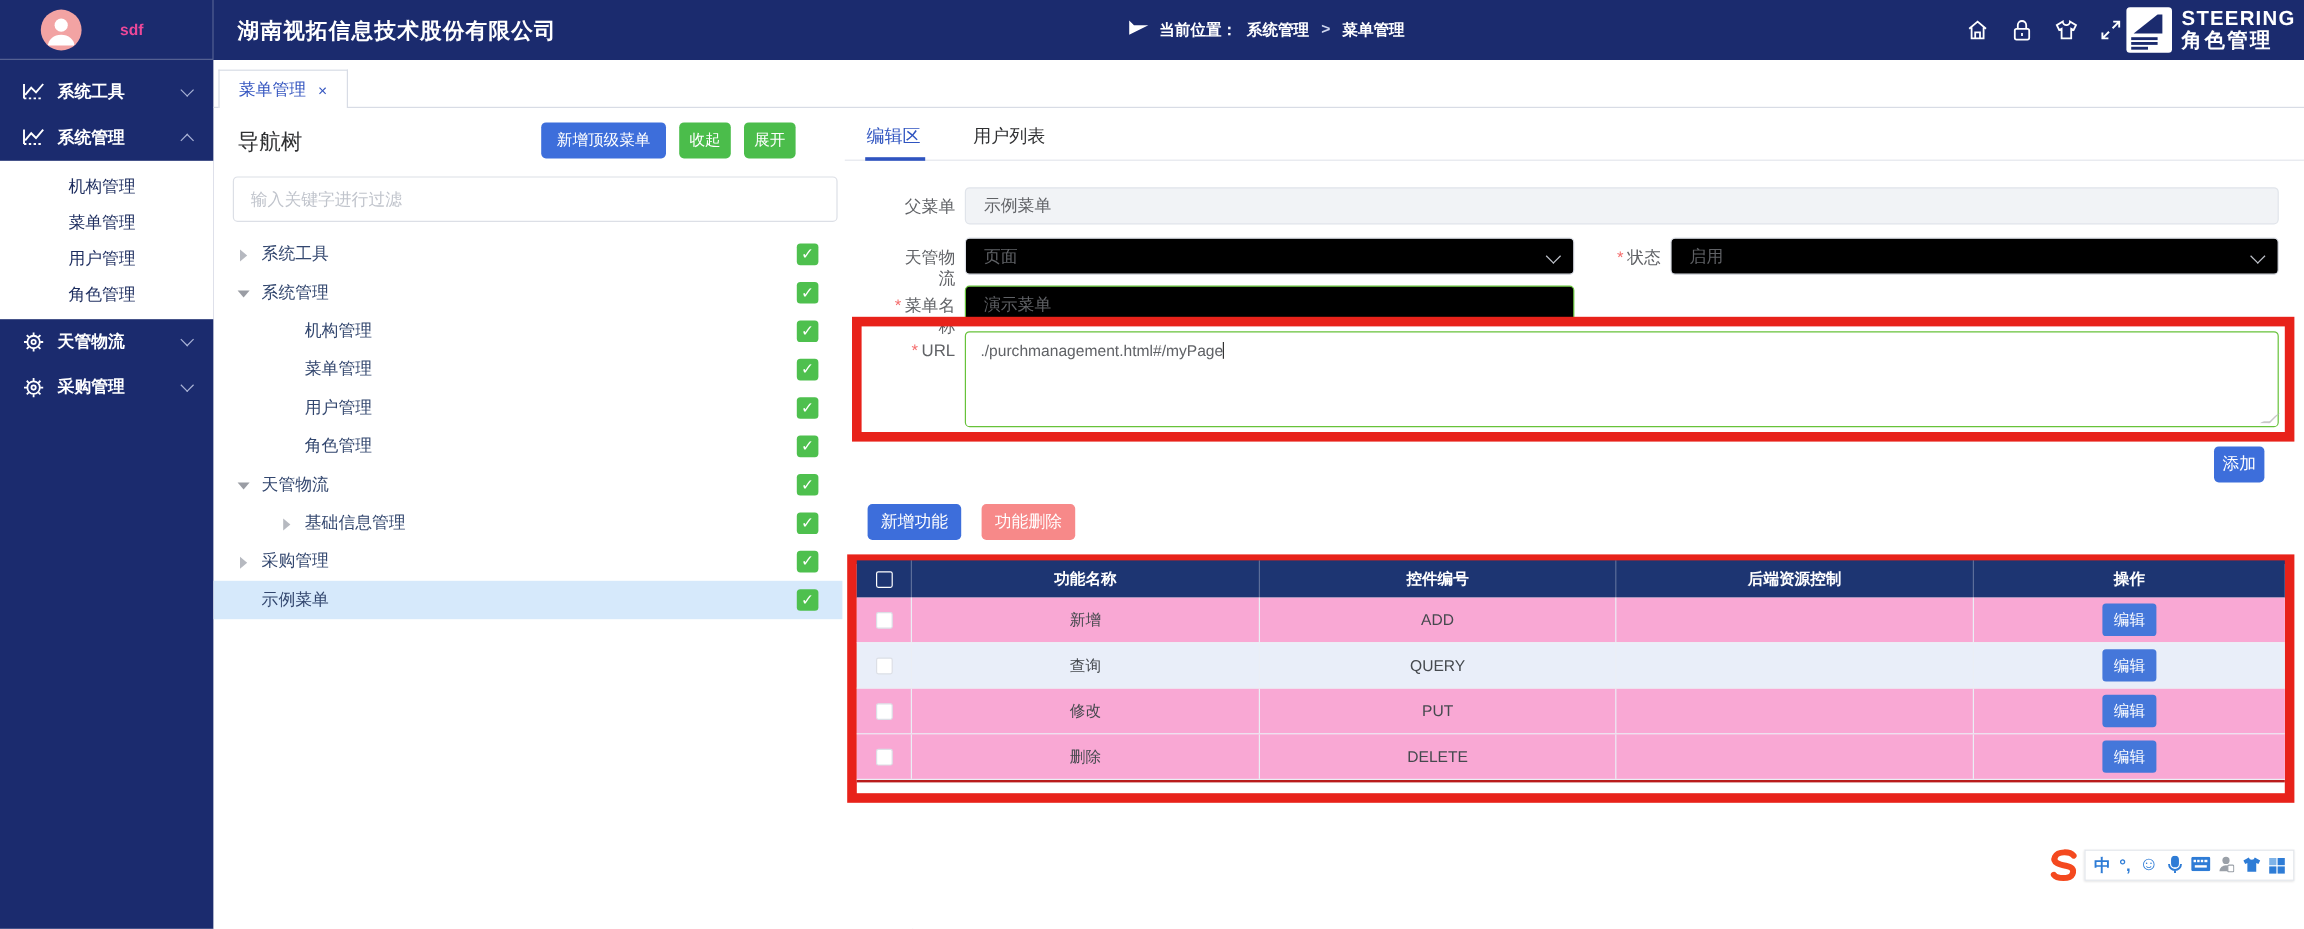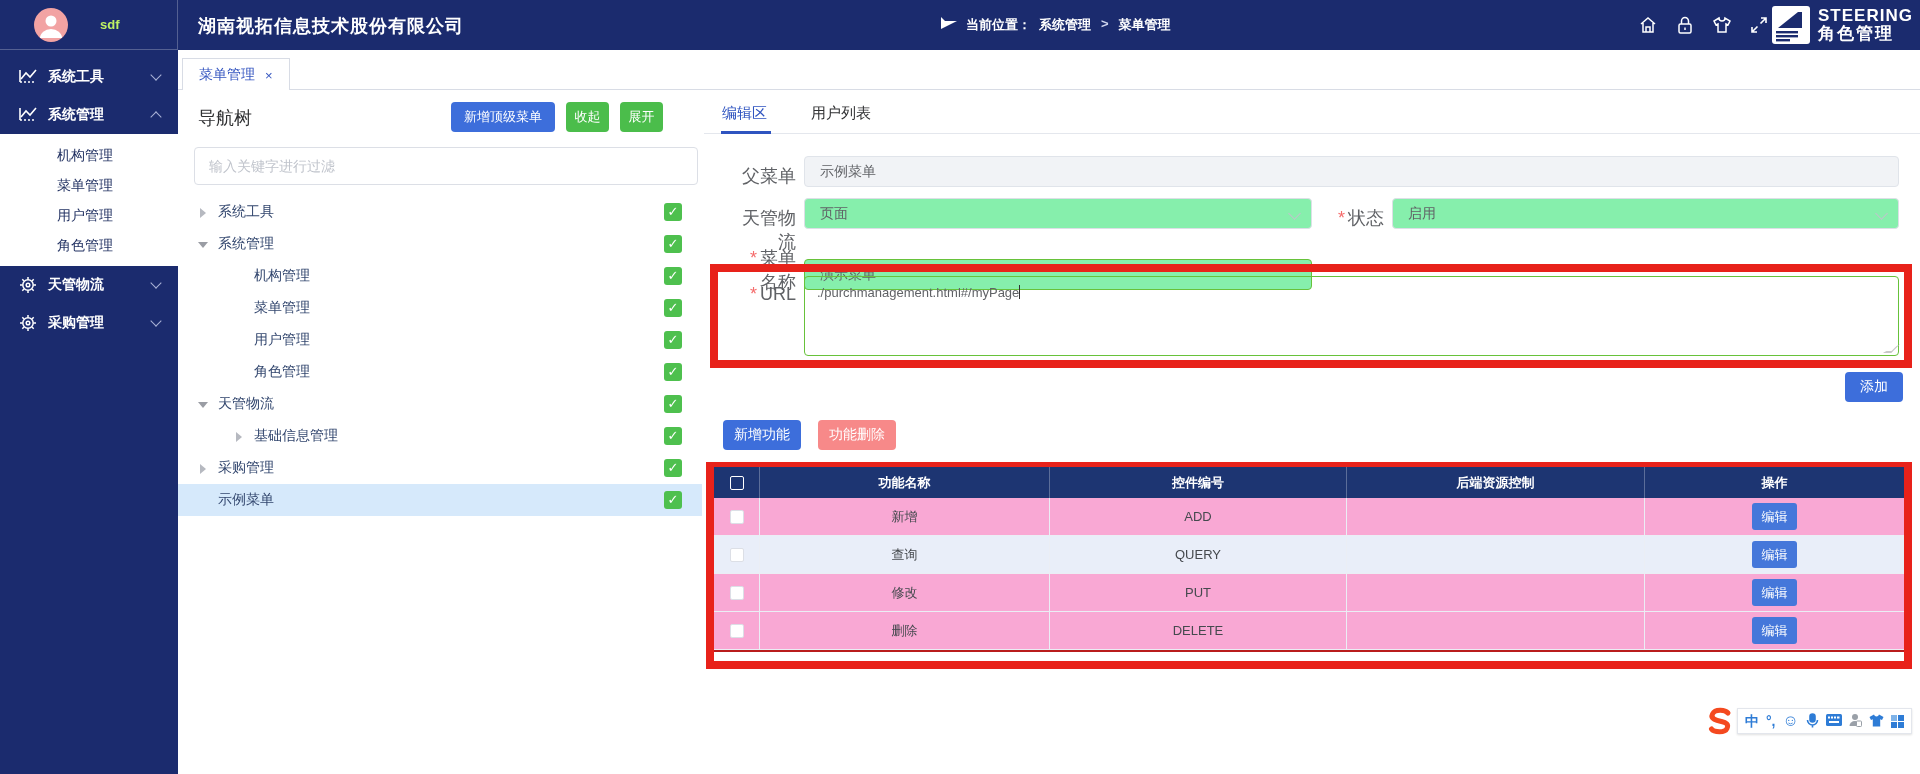--- a/index.html
+++ b/index.html
@@ -6,21 +6,21 @@
   html,body { width:1920px; height:774px; overflow:hidden;
     font-family:"Liberation Sans","DejaVu Sans",sans-serif; background:#fff; color:#333; }
 
   
   .header { position:absolute; left:0; top:0; width:1920px; height:50px; background:#1b2b6e; }
   .header-left { position:absolute; left:0; top:0; width:178px; height:50px;
     border-right:1px solid rgba(255,255,255,.25); border-bottom:1px solid rgba(255,255,255,.25); }
   .avatar { position:absolute; left:34px; top:8px; width:34px; height:34px; border-radius:50%;
     background:#f2a3a3; overflow:hidden; }
   .avatar svg { position:absolute; left:0; top:0; }
-  .user-name { position:absolute; left:100px; top:17px; color:#bef264; font-size:13px; font-weight:bold; }
+  .user-name { position:absolute; left:100px; top:17px; color:#ec4899; font-size:13px; font-weight:bold; }
   .company { position:absolute; left:198px; top:14px; color:#fff; font-size:18px; font-weight:bold; letter-spacing:1px; }
   .breadcrumb { position:absolute; left:940px; top:16px; color:#fff; font-size:13px; font-weight:bold;
     display:flex; gap:8px; }
   .breadcrumb .sep { color:#cfd6ef; font-weight:bold; padding:0 2px; }
   .crumb-link { color:#fff; cursor:pointer; }
   .hdr-icons { position:absolute; left:1636px; top:13px; display:flex; gap:14px; }
   .hdr-icons .hicon { width:23px; height:23px; display:inline-flex; align-items:center; justify-content:center; cursor:pointer; }
   .logo { position:absolute; left:1772px; top:6px; display:flex; gap:8px; align-items:center; }
   .logo-mark { width:38px; height:38px; background:#fff; border-radius:3px; position:relative; overflow:hidden; }
   .logo-text { color:#fff; line-height:1.05; }
@@ -74,41 +74,41 @@
     border-radius:3px; color:#fff; font-size:13px; line-height:18px; text-align:center; cursor:pointer; }
 
   
   .editor { position:absolute; left:704px; top:90px; width:1216px; height:684px; background:#fff; }
   .etabs { position:absolute; left:0; top:0; width:1216px; height:44px; border-bottom:1px solid #e4e7ed;padding-left:16px; }
   .etab { position:absolute; top:14px; font-size:15px; cursor:pointer; }
   .etab.active { color:#2f54c0; }
   .etab.idle { color:#303133; }
   .etab-underline { position:absolute; left:17px; top:41px; width:50px; height:3px; background:#2f54c0; }
 
-  .flabel { position:absolute; font-size:18px; color:#606266; text-align:right;padding-left:37px; }
+  .flabel { position:absolute; font-size:14px; color:#606266; text-align:right;padding-left:37px; }
   .req { color:#f56c6c; margin-right:3px; }
-  .finput { position:absolute; border:1px solid #dcdfe6; border-radius:4px; background:#86efac;
+  .finput { position:absolute; border:1px solid #dcdfe6; border-radius:4px; background:#000000;
     font-size:14px; color:#606266; display:flex; align-items:center; padding:0 15px; }
   .finput.disabled { background:#f1f3f6; border-color:#e0e4ea; }
-  .finput.green { border-color:#67c23a;margin-top:21px; }
+  .finput.green { border-color:#67c23a; }
   .sel-chev { position:absolute; right:12px; width:9px; height:9px; border-right:1.4px solid #c0c4cc;
     border-bottom:1.4px solid #c0c4cc; transform:rotate(45deg); top:10px; }
 
   .redbox { position:absolute; border:8px solid #e8221a; }
   .redbox1 { left:6px; top:174px; width:1202px; height:104px; }
   .redbox2 { left:2px; top:372px; width:1206px; height:207px; }
 
   .url-area { position:absolute; left:100px; top:186px; width:1095px; height:80px;
     border:1px solid #67c23a; border-radius:4px; font-size:13px; color:#606266; padding:8px 12px; }
   .caret { display:inline-block; width:1px; height:14px; background:#333; vertical-align:-2px; }
   .resize-grip { position:absolute; right:2px; bottom:2px; width:9px; height:9px;
     border-right:2px solid #bbb; border-bottom:2px solid #bbb; transform:skew(-45deg) rotate(0deg);
     clip-path:polygon(100% 0,100% 100%,0 100%); opacity:.8; }
 
-  .btn-addurl { position:absolute; left:1141px; top:282px; width:58px; height:30px; font-size:14px; }
+  .btn-addurl { position:absolute; left:1141px; top:282px; width:42px; height:30px; font-size:14px; }
   .btn-addfn  { position:absolute; left:19px;  top:330px; width:78px; height:30px; font-size:14px; }
   .btn-delfn  { position:absolute; left:114px; top:330px; width:78px; height:30px; font-size:14px;
     background:#f78989; }
 
   
   .ftable { position:absolute; left:10px; top:377px; width:1190px; border-bottom:2px solid #b91c1c; }
   .trow { display:flex; width:100%; }
   .thead { background:#1d3572; color:#fff; height:31px; }
   .thead .tcell { border-right:1px solid rgba(255,255,255,.28); font-size:13px; font-weight:bold; }
   .thead .tcell:last-child { border-right:none; }

